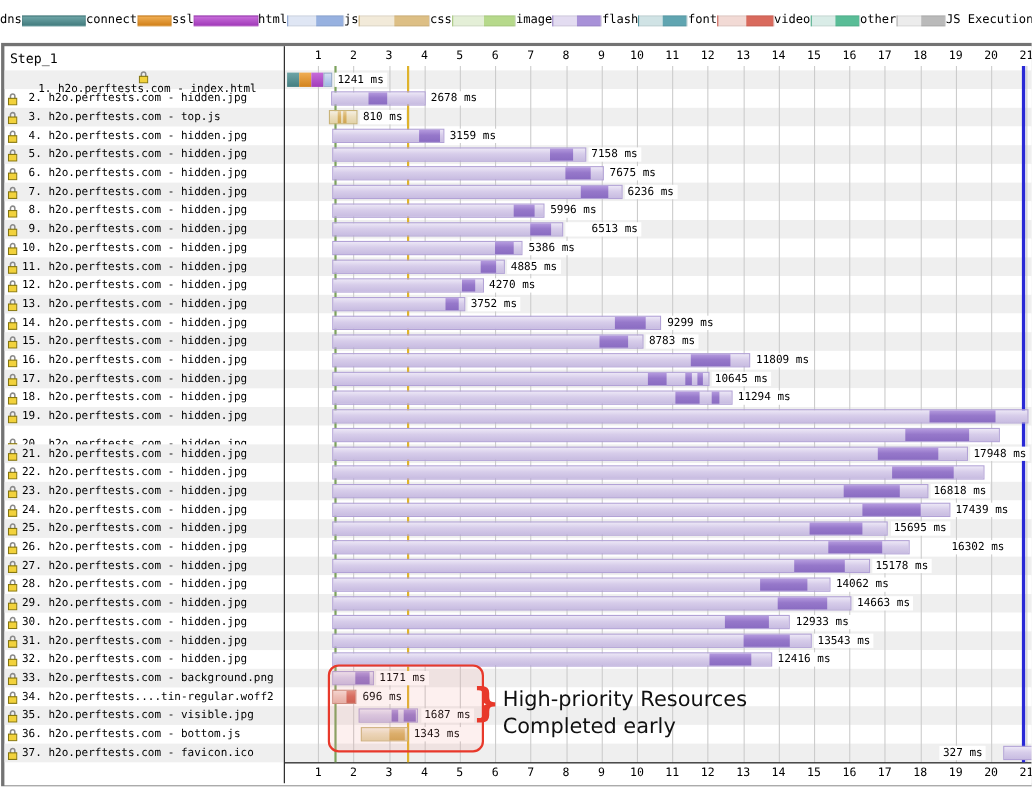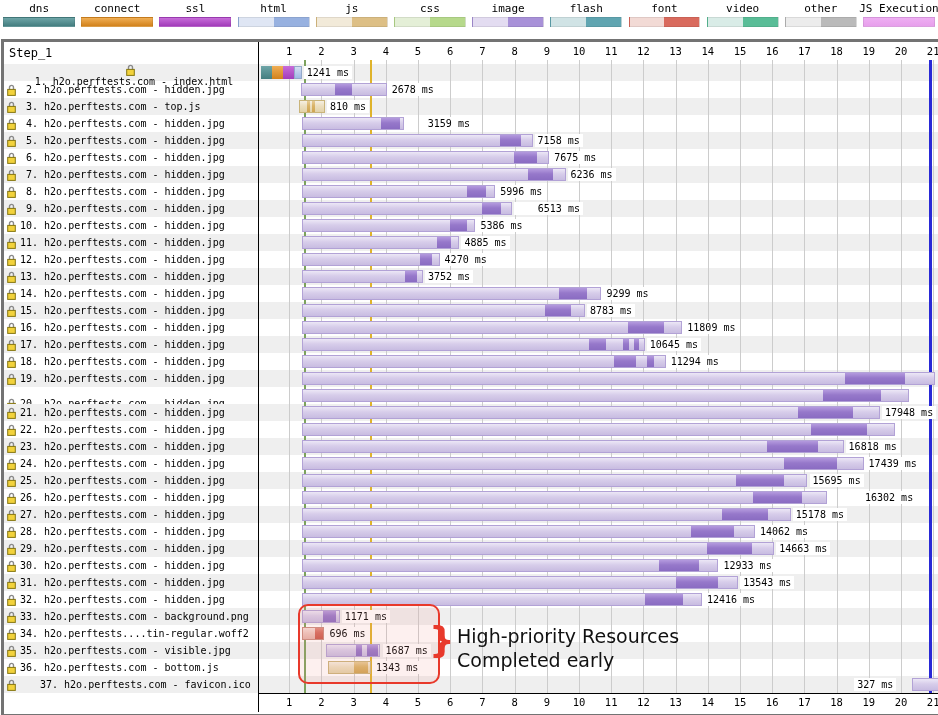--- a/index.html
+++ b/index.html
@@ -1,20 +1,20 @@
 <!DOCTYPE html>
 <html><head>
 <meta charset="utf-8">
 <style>
   html,body{margin:0;padding:0;background:#fff;}
   .app{position:relative;width:938px;height:715px;background:#fff;overflow:hidden;
        font-family:"DejaVu Sans Mono","Liberation Mono",monospace;color:#000;}
   
   .legend{position:absolute;left:0;top:0;width:938px;height:34px;display:flex;}
-  .li{flex:1;display:flex;flex-direction:column;align-items:center;padding-top:2px;min-width:0;}
+  .li{flex:1;display:flex;flex-direction:row;align-items:center;padding-top:2px;min-width:0;}
   .li .lbl{font-size:11px;height:14px;line-height:14px;white-space:nowrap;}
   .li .sw{margin-top:1px;height:10px;width:92%;border:1px solid rgba(0,0,0,0.08);box-sizing:border-box;}
   
   .table{position:absolute;left:1px;top:39px;width:934px;height:672px;border:3px solid #737373;background:#fff;}
   .lp{position:absolute;left:0;top:0;width:254px;height:670px;overflow:hidden;}
   .lp-header{height:22px;line-height:22px;font-size:12px;padding-left:5px;}
   .req{position:absolute;left:0;width:254px;height:17px;display:flex;align-items:center;}
   .req .txt{font-size:10px;white-space:pre;}
   .lock{margin:0 4px 0 3px;flex:0 0 auto;}
   .vdiv{position:absolute;left:254px;top:0;width:1px;height:670px;background:#000;}
@@ -353,21 +353,21 @@
             </svg>
             <div class="txt">35. h2o.perftests.com - visible.jpg</div>
           </div>
           <div class="req" style="top: 617px;">
             <svg width="9" height="12" class="lock">
               <path d="M2.5 6 V3.4 a2 2 0 0 1 4 0 V6" stroke="#8a8a8a" stroke-width="1.4" fill="none"></path>
               <rect x="0.7" y="5.4" width="7.6" height="6" fill="#f2d23c" stroke="#857611"></rect>
             </svg>
             <div class="txt">36. h2o.perftests.com - bottom.js</div>
           </div>
-          <div class="req" style="top: 634px; background: rgb(239, 239, 239); gap: 20px;">
+          <div class="req" style="top: 634px; background: rgb(239, 239, 239);">
             <svg width="9" height="12" class="lock">
               <path d="M2.5 6 V3.4 a2 2 0 0 1 4 0 V6" stroke="#8a8a8a" stroke-width="1.4" fill="none"></path>
               <rect x="0.7" y="5.4" width="7.6" height="6" fill="#f2d23c" stroke="#857611"></rect>
             </svg>
             <div class="txt">37. h2o.perftests.com - favicon.ico</div>
           </div>
         </div>
     </div>
     <div class="vdiv"></div>
 
@@ -500,21 +500,21 @@
           </div>
           <div class="blabel" style="top: 41px; left: 129.7px;">2678 ms</div>
           <div class="bar b-js" style="left: 39.9px; width: 26.1px; top: 58px;">
             <div class="seg s-js" style="left: 28%; width: 12%;"></div>
             <div class="seg s-js" style="left: 50%; width: 12%;"></div>
           </div>
           <div class="blabel" style="top: 58px; left: 67.9px;">810 ms</div>
           <div class="bar b-img" style="left: 43.1px; width: 101.7px; top: 75px;">
             <div class="seg s-img" style="left: 78%; width: 19%;"></div>
           </div>
-          <div class="blabel" style="top: 75px; left: 146.8px; margin-left: 19px;">3159 ms</div>
+          <div class="blabel" style="top: 75px; left: 146.8px;">3159 ms</div>
           <div class="bar b-img" style="left: 43.1px; width: 230.5px; top: 92px;">
             <div class="seg s-img" style="left: 86%; width: 9.5%;"></div>
           </div>
           <div class="blabel" style="top: 92px; left: 275.6px;">7158 ms</div>
           <div class="bar b-img" style="left: 43.1px; width: 247.1px; top: 109px;">
             <div class="seg s-img" style="left: 86%; width: 9.5%;"></div>
           </div>
           <div class="blabel" style="top: 109px; left: 292.2px;">7675 ms</div>
           <div class="bar b-img" style="left: 43.1px; width: 263.5px; top: 126px;">
             <div class="seg s-img" style="left: 86%; width: 9.5%;"></div>

